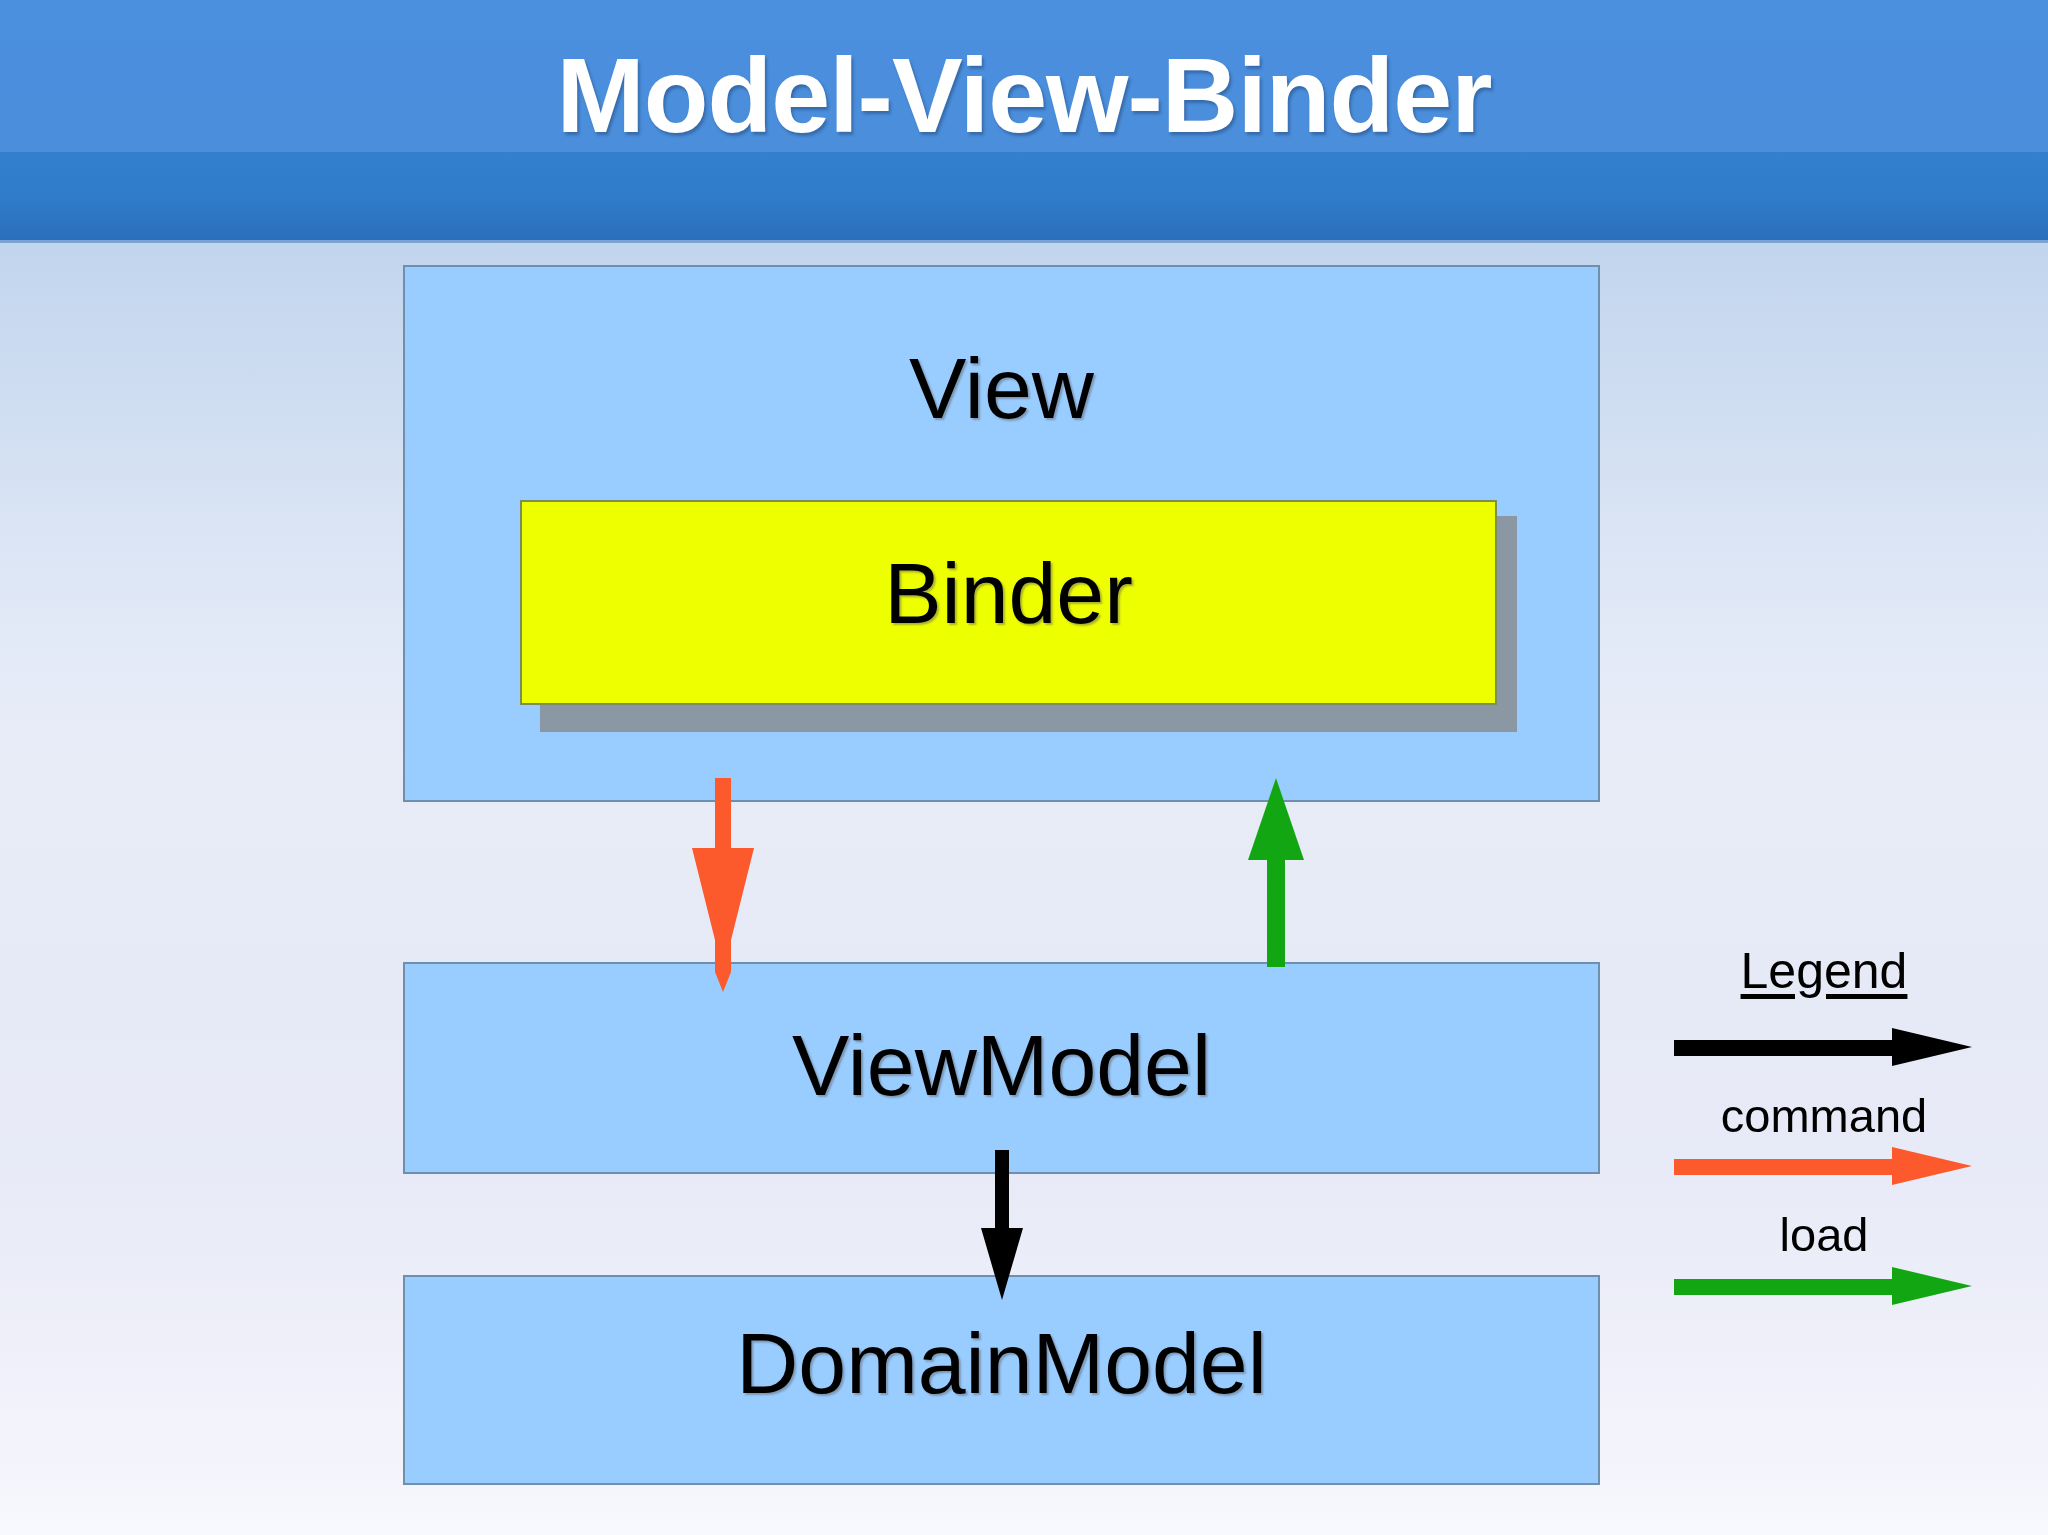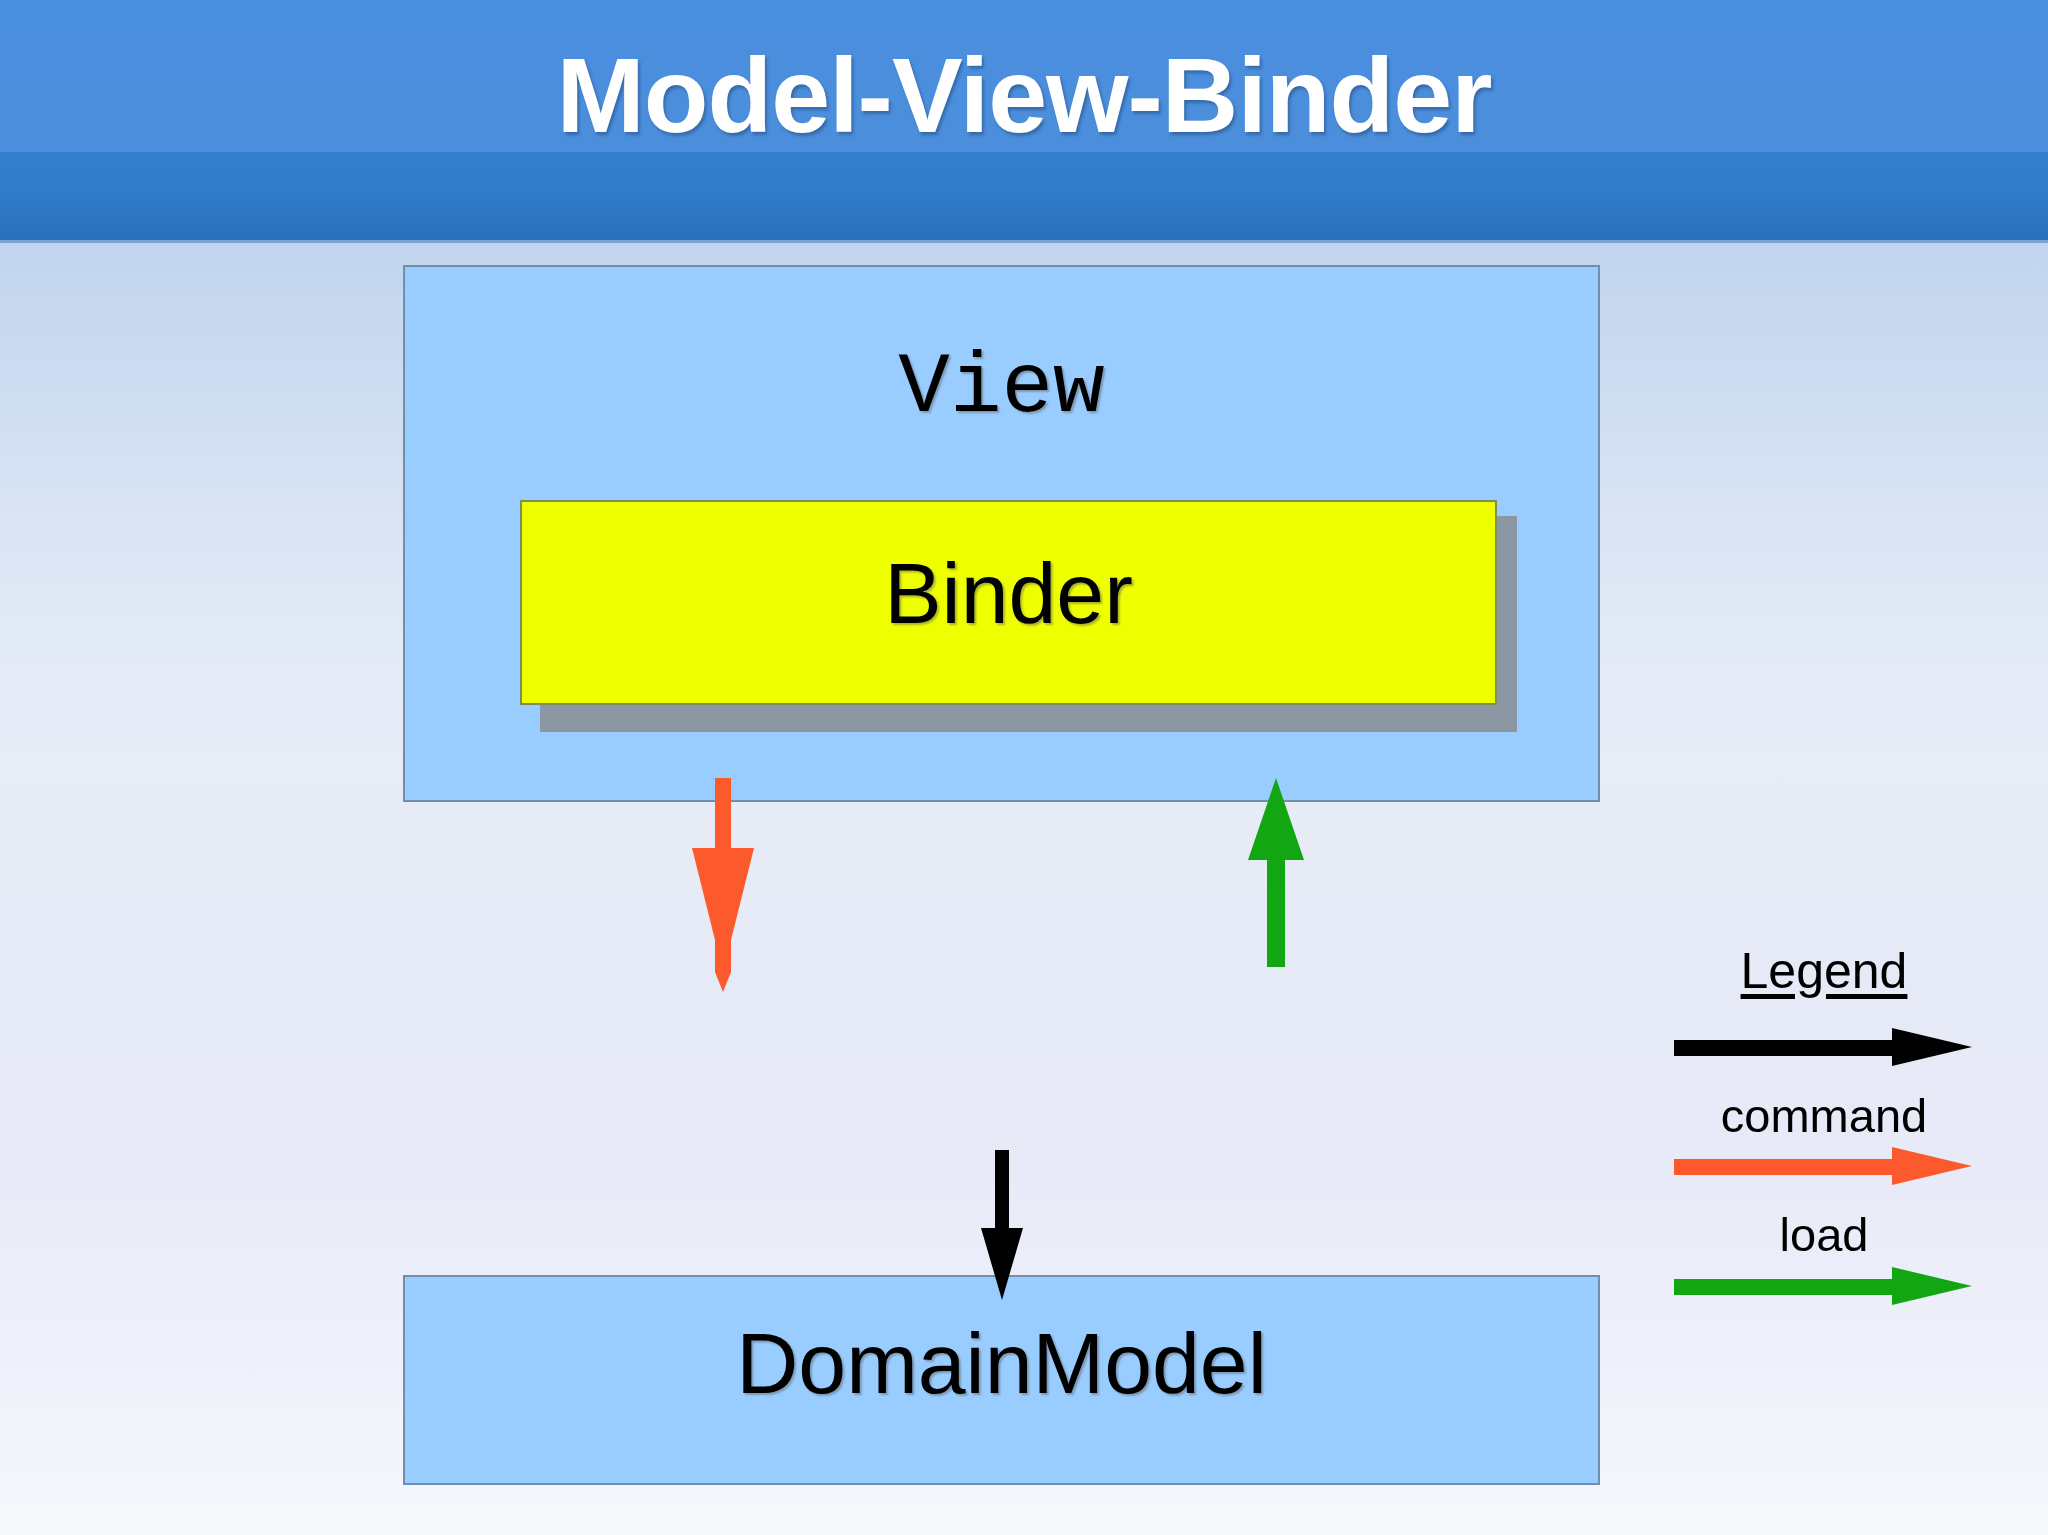--- a/index.html
+++ b/index.html
@@ -76,21 +76,21 @@
     text-align: center;
     color: #000000;
     font-size: 86px;
     line-height: 1;
     white-space: nowrap;
     text-shadow: 2px 2px 2px rgba(90,90,90,0.45);
   }
 
   
   #view-box { left: 403px; top: 265px; width: 1197px; height: 537px; }
-  #view-box > .node-label { top: 78px; font-family: Liberation Mono, monospace; }
+  #view-box > .node-label { top: 78px; }
 
   
   #binder-shadow {
     position: absolute;
     left: 540px; top: 516px;
     width: 977px; height: 216px;
     background: #8b97a3;
   }
   #binder-box {
     position: absolute;
@@ -183,20 +183,23 @@
 
   <div class="nodebox" id="view-box">
     <div class="node-label">View</div>
   </div>
 
   <div id="binder-shadow"></div>
   <div id="binder-box">
     <div class="node-label">Binder</div>
   </div>
 
+  <div class="nodebox" id="viewmodel-box">
+    <div class="node-label">ViewModel</div>
+  </div>
 
   <div class="nodebox" id="domainmodel-box">
     <div class="node-label">DomainModel</div>
   </div>
 
   <svg class="svg-layer" viewBox="0 0 2048 1535">
 
     <g>
       <polygon points="715,780 731,780 731,972 723,992 715,972" fill="#fc5a2d"></polygon>
       <polygon points="723,778 723,778 723,778" fill="#fc5a2d"></polygon>

